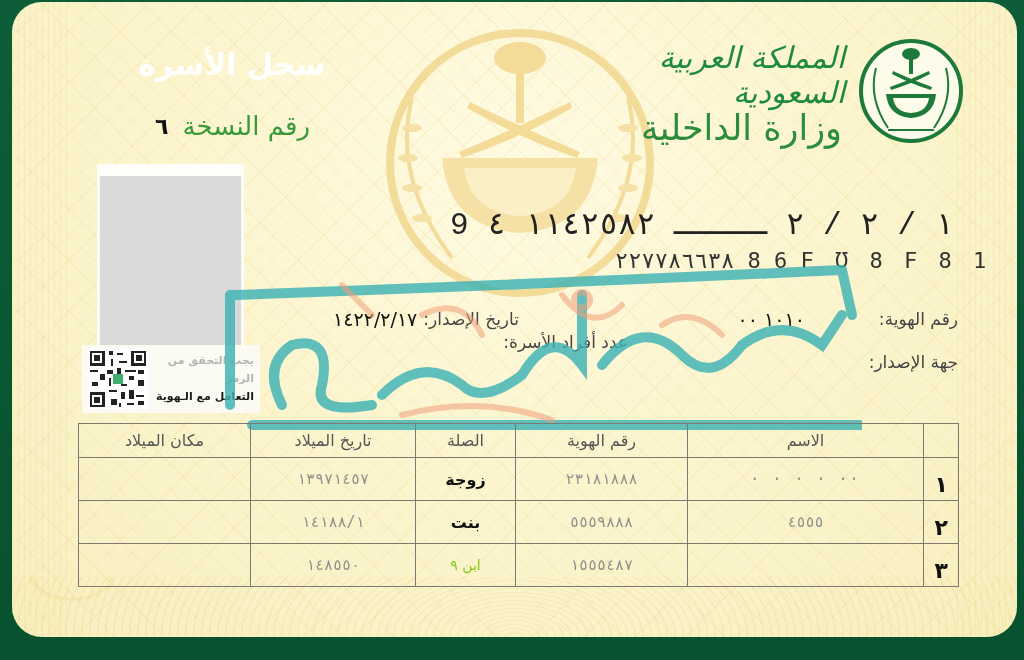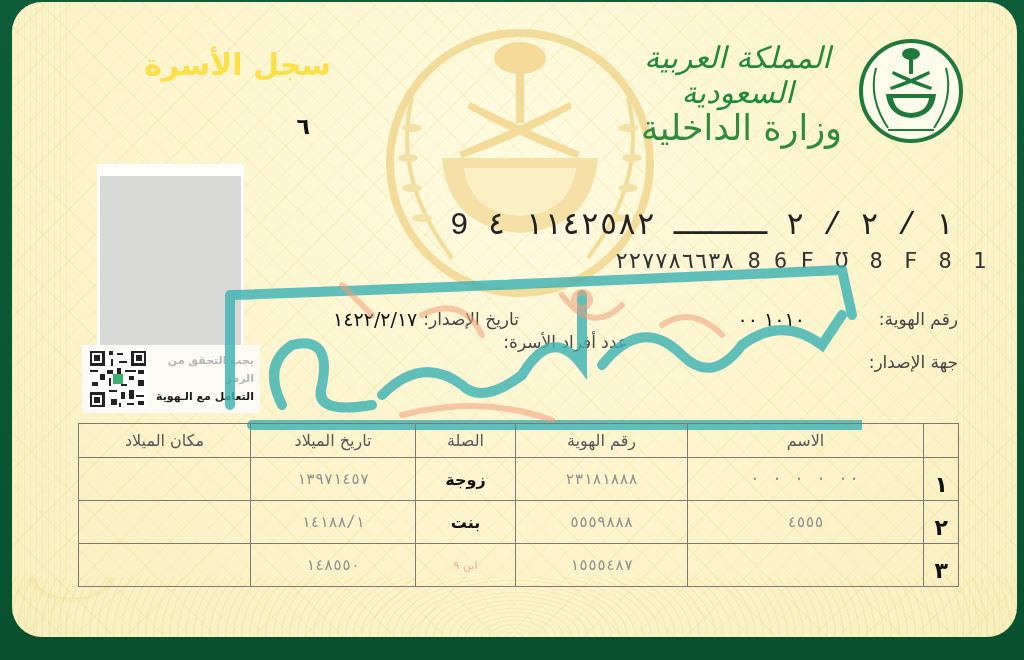--- a/index.html
+++ b/index.html
@@ -42,35 +42,35 @@
 
     
     .emblem-wm {
       position: absolute; left: 372px; top: 28px; width: 296px; height: 270px;
     }
 
     
     .kingdom-title {
       position: absolute; left: 630px; top: 40px; width: 215px; height: 50px;
       color: #1d8a3c; font-family: "DejaVu Serif", serif; font-size: 30px;
-      font-style: italic; text-align: center; direction: rtl;
+      font-style: italic; direction: rtl;
       letter-spacing: -1px;
     }
     .ministry-name {
       position: absolute; left: 620px; top: 108px; width: 222px;
       color: #2e8d3d; font-size: 35px; text-align: right; direction: rtl;
     }
     .seal {
       position: absolute; left: 858px; top: 38px; width: 106px; height: 106px;
     }
 
     
     .doc-title {
-      position: absolute; left: 96px; top: 47px; width: 235px;
-      color: #fde047; font-size: 30px; font-weight: bold; text-align: right; direction: rtl;
+      position: absolute; left: 90px; top: 47px; width: 235px;
+      color: #ffffff; font-size: 30px; font-weight: bold; text-align: right; direction: rtl;
     }
     .copy-row {
       position: absolute; left: 95px; top: 106px; width: 215px; height: 40px;
       display: flex; direction: rtl; align-items: center; gap: 14px;
     }
     .copy-label { color: #3a9a3a; font-size: 26px; }
     .copy-num { color: #111; font-size: 22px; font-weight: bold; }
 
     
     .photo {
@@ -135,21 +135,21 @@
     }
     .family-table th, .family-table td {
       border: 1.5px solid #7c7a72; text-align: center; vertical-align: middle;
     }
     .family-table th {
       height: 34px; font-weight: normal; font-size: 16px; color: #555;
     }
     .family-table td { height: 43px; font-size: 15px; color: #999; }
     .family-table td.rownum { color: #111; font-size: 22px; font-weight: bold; text-align: right; padding-right: 10px; padding-top: 10px; }
     .family-table td.rel { color: #111; font-weight: bold; font-size: 16px; }
-    .family-table td.rel.faint { color: #fca5a5; font-weight: normal; font-size: 11px; }
+    .family-table td.rel.faint { color: #84cc16; font-weight: normal; font-size: 14px; }
     .family-table td.faded { letter-spacing: 2px; font-family: "DejaVu Sans Mono", monospace; color: #8f8f8f; margin-left: 12px; }
     .c-num { width: 35px; }
     .c-name { width: 236px; }
     .c-id { width: 172px; }
     .c-rel { width: 100px; }
     .c-dob { width: 165px; }
     .c-pob { width: 172px; }
   </style>
 </head>
 <body>
@@ -207,20 +207,21 @@
     <path d="M18 30 Q10 60 30 90"></path>
     <path d="M88 30 Q96 60 76 90"></path>
     <path d="M30 92 L76 92"></path>
   </g>
 </svg>
 <div class="kingdom-title">المملكة العربية السعودية</div>
 <div class="ministry-name">وزارة الداخلية</div>
 
 <div class="doc-title">سجل الأسرة</div>
 <div class="copy-row">
+  <span class="copy-label">رقم النسخة</span>
   <span class="copy-num">٦</span>
 </div>
 
 <div class="photo">
   <div class="photo-inner"></div>
 </div>
 
 <div class="qr-block">
   <div class="qr-text">
     <div class="faded">يجب التحقق من الرمز</div>

